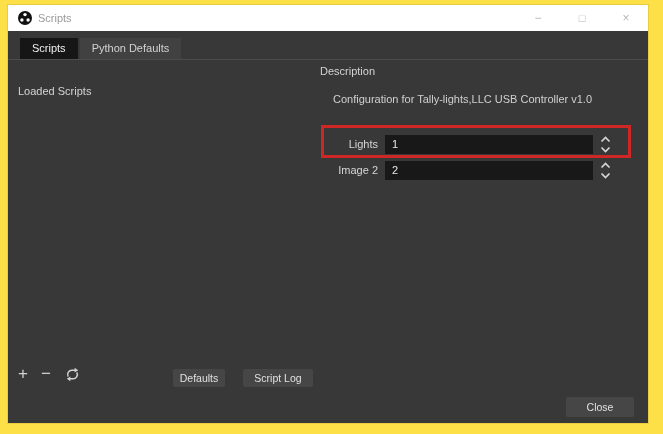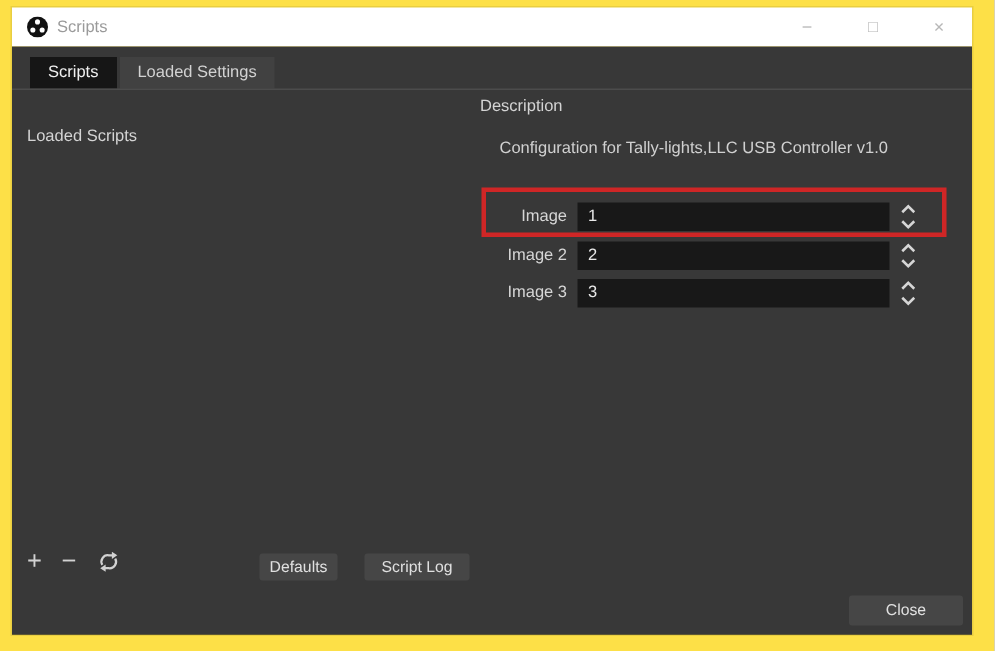--- a/index.html
+++ b/index.html
@@ -67,21 +67,21 @@
     align-items:center; gap:13px; }
   .tool-glyph { font-size:17px; color:#d2d2d2; cursor:pointer; line-height:20px; }
   .tool-refresh { cursor:pointer; display:flex; align-items:center; }
 
   
   .btn { position:absolute; height:18px; background:#464646; color:#e0e0e0;
     border:none; border-radius:2px; font-size:10.5px; cursor:pointer;
     font-family:"Liberation Sans", sans-serif; }
   .btn-defaults  { left:165px; top:338px; width:52px;text-align:center; }
   .btn-scriptlog { left:235px; top:338px; width:70px; }
-  .btn-close     { left:558px; top:366px; width:76px; height:20px; }
+  .btn-close     { left:558px; top:366px; width:68px; height:20px; }
 </style>
 </head>
 <body>
 
 <div class="stage">
   <div class="window">
 
     <div class="titlebar">
       <span class="obs-logo">
         <svg width="14" height="14" viewBox="0 0 14 14">
@@ -96,32 +96,32 @@
         <span class="win-btn">−</span>
         <span class="win-btn max">□</span>
         <span class="win-btn">×</span>
       </div>
     </div>
 
     <div class="content">
 
       <div class="tabs">
         <div class="tab active">Scripts</div>
-        <div class="tab">Loaded Settings</div>
+        <div class="tab">Python Defaults</div>
       </div>
       <div class="pane-line"></div>
 
       <div class="panel-heading heading-left">Loaded Scripts</div>
       <div class="panel-heading heading-right">Description</div>
 
 
       <div class="desc-text">Configuration for Tally-lights,LLC USB Controller v1.0</div>
 
       <div class="spin-row row-1">
-        <span class="spin-label">Image</span>
+        <span class="spin-label">Lights</span>
         <span class="spin-field">1</span>
         <span class="spin-btns">
           <span class="spin-btn">
             <svg width="11" height="7" viewBox="0 0 11 7">
                 <polyline points="1.5,5.5 5.5,1.5 9.5,5.5" fill="none" stroke="#d6d6d6" stroke-width="1.7"></polyline>
               </svg>
           </span>
           <span class="spin-btn">
             <svg width="11" height="7" viewBox="0 0 11 7">
                 <polyline points="1.5,1.5 5.5,5.5 9.5,1.5" fill="none" stroke="#d6d6d6" stroke-width="1.7"></polyline>
@@ -140,36 +140,20 @@
               </svg>
           </span>
           <span class="spin-btn">
             <svg width="11" height="7" viewBox="0 0 11 7">
                 <polyline points="1.5,1.5 5.5,5.5 9.5,1.5" fill="none" stroke="#d6d6d6" stroke-width="1.7"></polyline>
               </svg>
           </span>
         </span>
       </div>
 
-      <div class="spin-row row-3">
-        <span class="spin-label">Image 3</span>
-        <span class="spin-field">3</span>
-        <span class="spin-btns">
-          <span class="spin-btn">
-            <svg width="11" height="7" viewBox="0 0 11 7">
-                <polyline points="1.5,5.5 5.5,1.5 9.5,5.5" fill="none" stroke="#d6d6d6" stroke-width="1.7"></polyline>
-              </svg>
-          </span>
-          <span class="spin-btn">
-            <svg width="11" height="7" viewBox="0 0 11 7">
-                <polyline points="1.5,1.5 5.5,5.5 9.5,1.5" fill="none" stroke="#d6d6d6" stroke-width="1.7"></polyline>
-              </svg>
-          </span>
-        </span>
-      </div>
 
       <div class="highlight-box"></div>
 
       <div class="list-toolbar">
         <span class="tool-glyph">+</span>
         <span class="tool-glyph">−</span>
         <span class="tool-refresh">
           <svg width="17" height="15" viewBox="0 0 17 15">
             <path d="M4.2 9.6 A4.3 4.3 0 0 1 8.5 3.2 L11.3 3.2" fill="none" stroke="#d2d2d2" stroke-width="1.5"></path>
             <polygon points="10.6,0.8 14.2,3.2 10.6,5.6" fill="#d2d2d2"></polygon>

